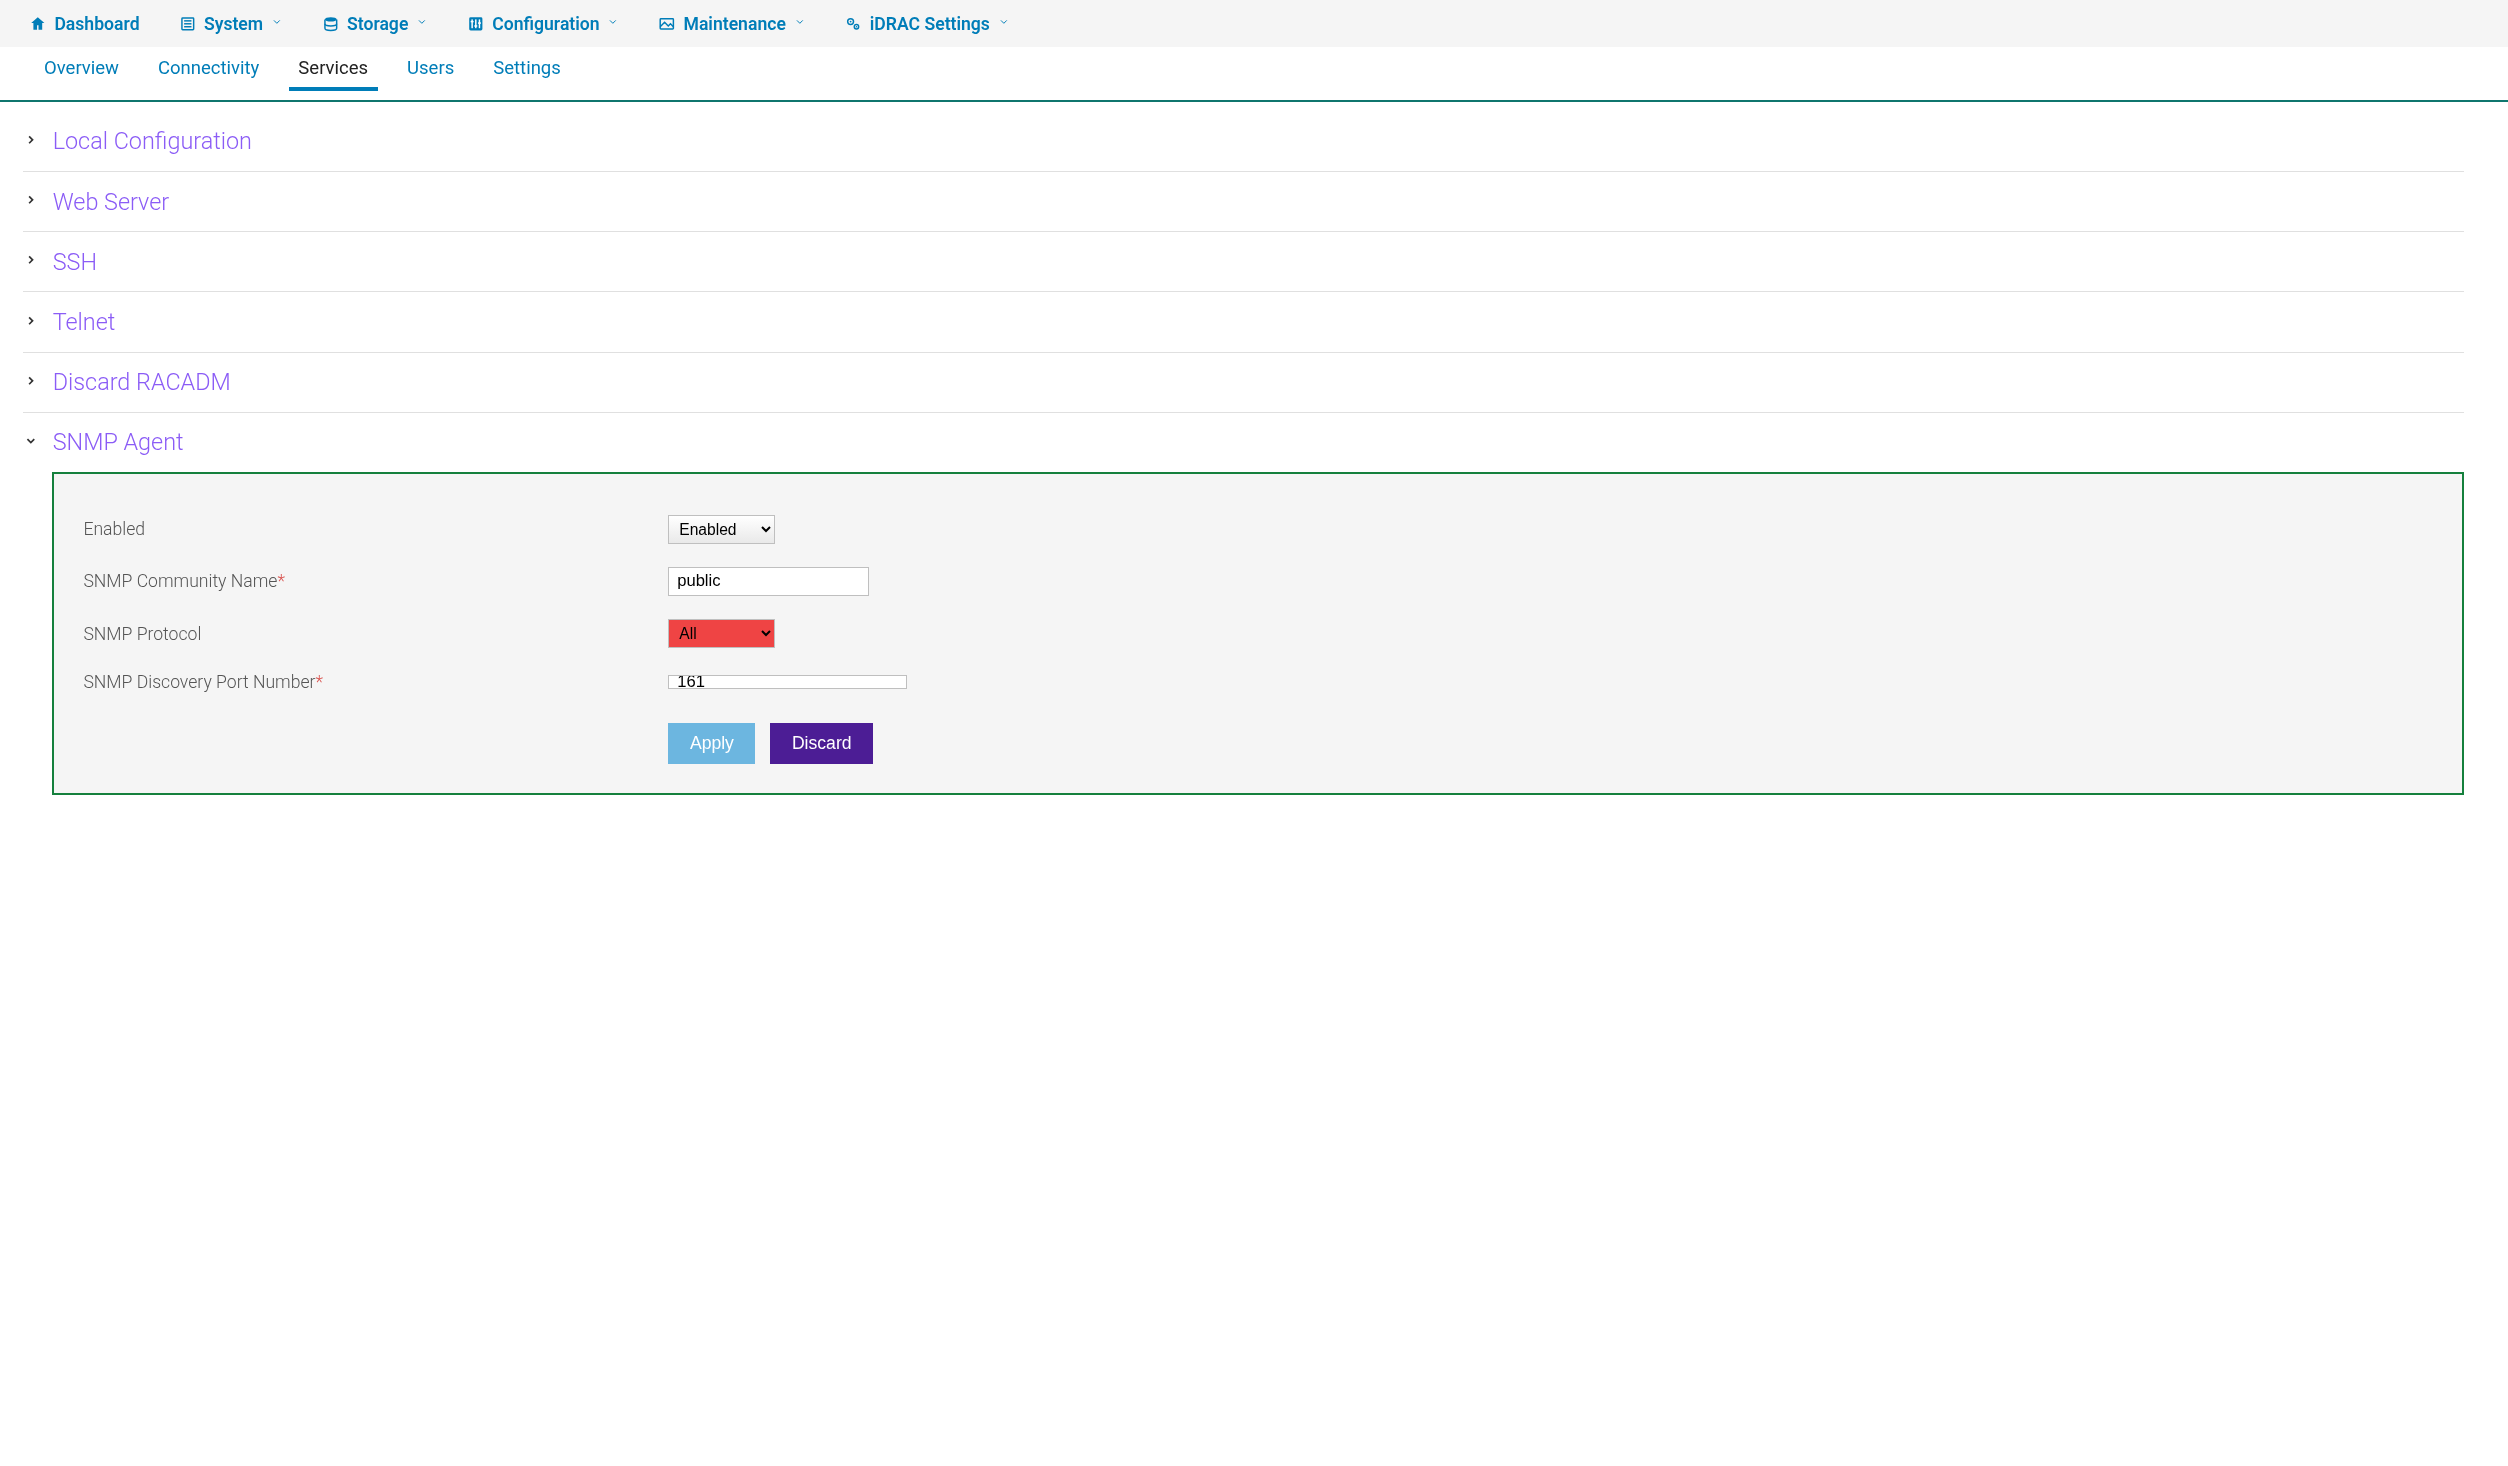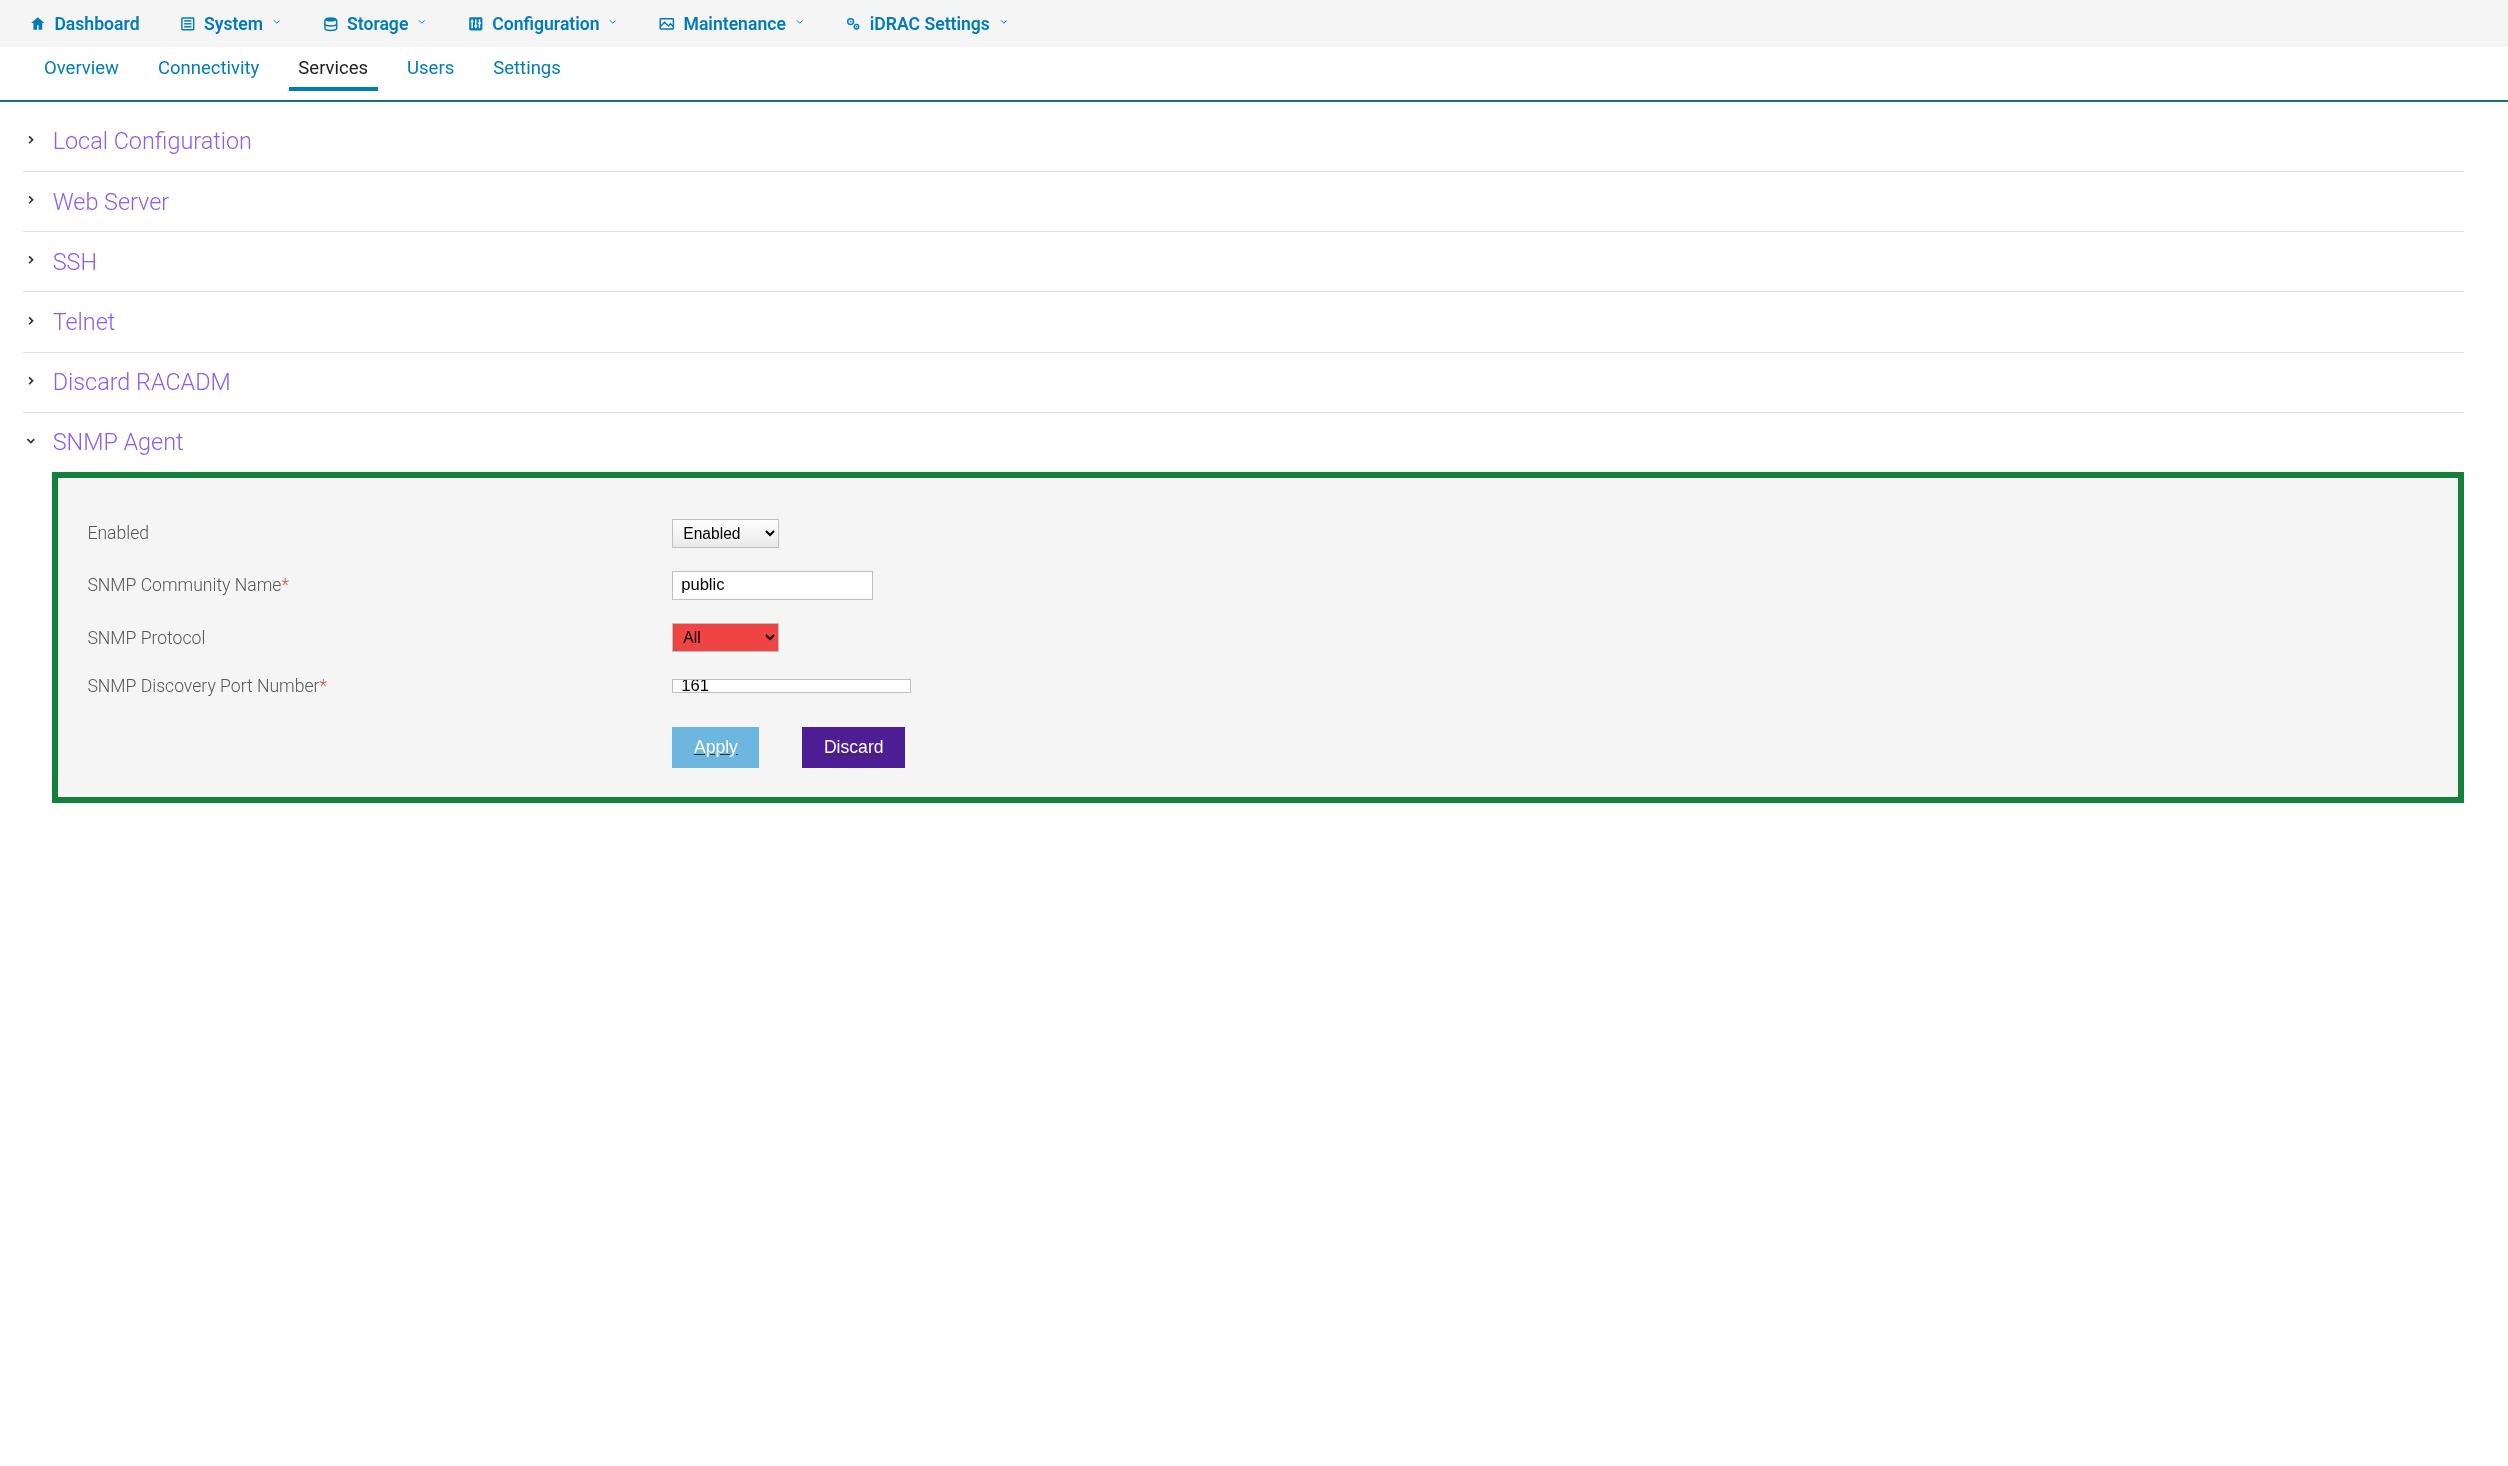--- a/index.html
+++ b/index.html
@@ -97,21 +97,21 @@
   font-weight: 300;
   color: #8b5cf6;
 }
 .section.expanded { border-bottom: none; }
 
 
 .panel {
   background: #f5f5f5;
   margin-left: 29px;
   padding: 29px 29px 29px 29px;
-  border: 6px solid #15803d;
+  border: 2px solid #15803d;
 }
 .form-row {
   display: flex;
   align-items: center;
   padding: 11.7px 0;
 }
 .form-label {
   width: 585px;
   font-size: 17.6px;
   color: #555;
@@ -140,24 +140,23 @@
 input.form-number {
   background: #fff;
   border: 1px solid #bfbfbf;
   padding: 3.9px 7.8px;
   font-size: 16.6px;
   height: 14px;
   width: 239px;
 }
 .button-row {
   display: flex;
-  gap: 30px;
+  gap: 2px;
   margin-top: 19.5px;
   margin-left: 585px;
-  text-decoration: underline;
 }
 .btn {
   border: none;
   padding: 9.8px 21.5px;
   font-size: 17.6px;
   cursor: pointer;
   font-weight: 300;
 }
 .btn-primary {
   background: #6cb6e0;

